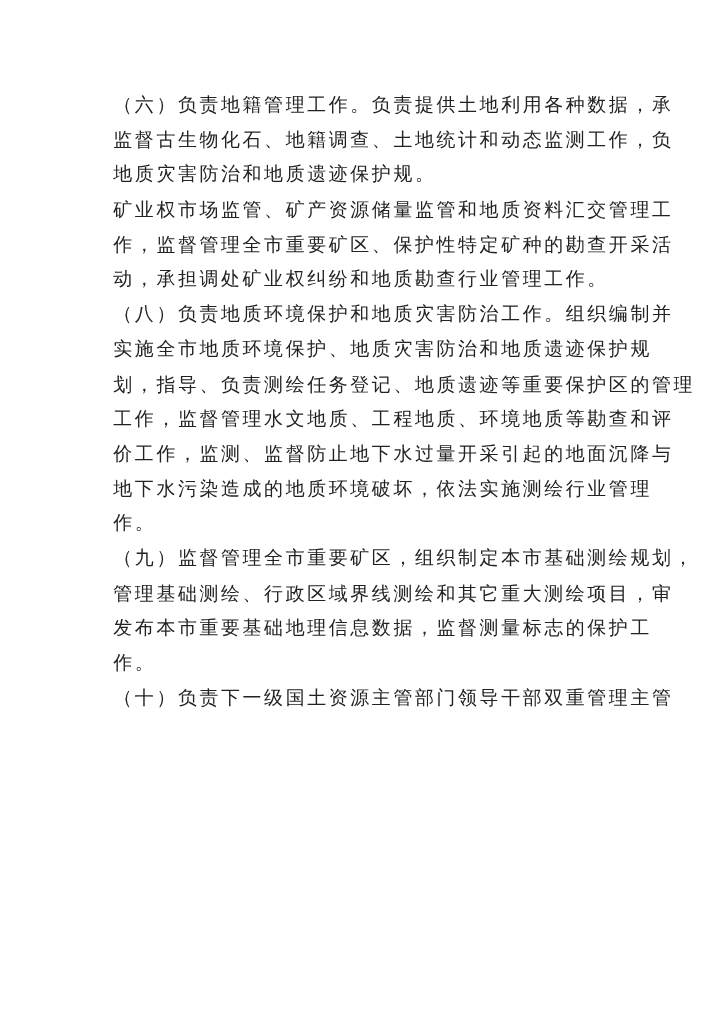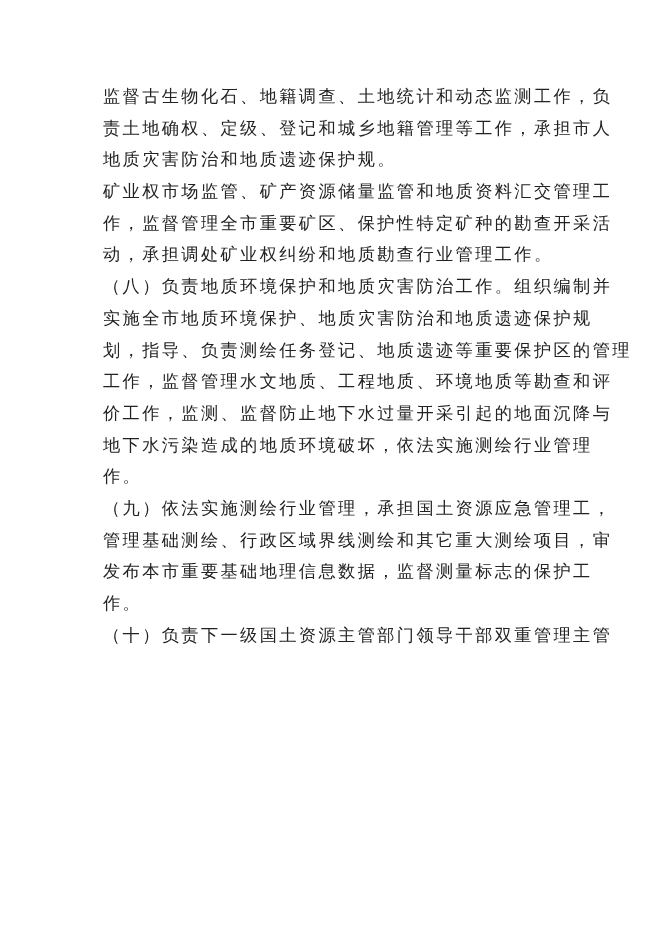--- a/index.html
+++ b/index.html
@@ -16,40 +16,40 @@
     letter-spacing: 2.4px;
   }
   .para { margin: 0; padding: 0; text-align: justify; text-align-last: left; }
   .line { display: block; white-space: nowrap; height: 31.7px; }
 </style>
 </head>
 <body>
 
 <div class="page">
   <div class="para">
+    <span class="line">（六）负责地籍管理工作。负责提供土地利用各种数据，承</span>
     <span class="line">监督古生物化石、地籍调查、土地统计和动态监测工作，负</span>
-    <span class="line">责土地确权、定级、登记和城乡地籍管理等工作，承担市人</span>
     <span class="line">地质灾害防治和地质遗迹保护规。</span>
   </div>
   <div class="para">
     <span class="line">矿业权市场监管、矿产资源储量监管和地质资料汇交管理工</span>
     <span class="line">作，监督管理全市重要矿区、保护性特定矿种的勘查开采活</span>
     <span class="line">动，承担调处矿业权纠纷和地质勘查行业管理工作。</span>
   </div>
   <div class="para">
     <span class="line">（八）负责地质环境保护和地质灾害防治工作。组织编制并</span>
     <span class="line">实施全市地质环境保护、地质灾害防治和地质遗迹保护规</span>
     <span class="line">划，指导、负责测绘任务登记、地质遗迹等重要保护区的管理</span>
     <span class="line">工作，监督管理水文地质、工程地质、环境地质等勘查和评</span>
     <span class="line">价工作，监测、监督防止地下水过量开采引起的地面沉降与</span>
     <span class="line">地下水污染造成的地质环境破坏，依法实施测绘行业管理</span>
     <span class="line">作。</span>
   </div>
   <div class="para">
-    <span class="line">（九）依法实施测绘行业管理，承担国土资源应急管理工，</span>
+    <span class="line">（九）监督管理全市重要矿区，组织制定本市基础测绘规划，</span>
     <span class="line">管理基础测绘、行政区域界线测绘和其它重大测绘项目，审</span>
     <span class="line">发布本市重要基础地理信息数据，监督测量标志的保护工</span>
     <span class="line">作。</span>
   </div>
   <div class="para">
     <span class="line">（十）负责下一级国土资源主管部门领导干部双重管理主管</span>
   </div>
 </div>
 
 </body></html>

